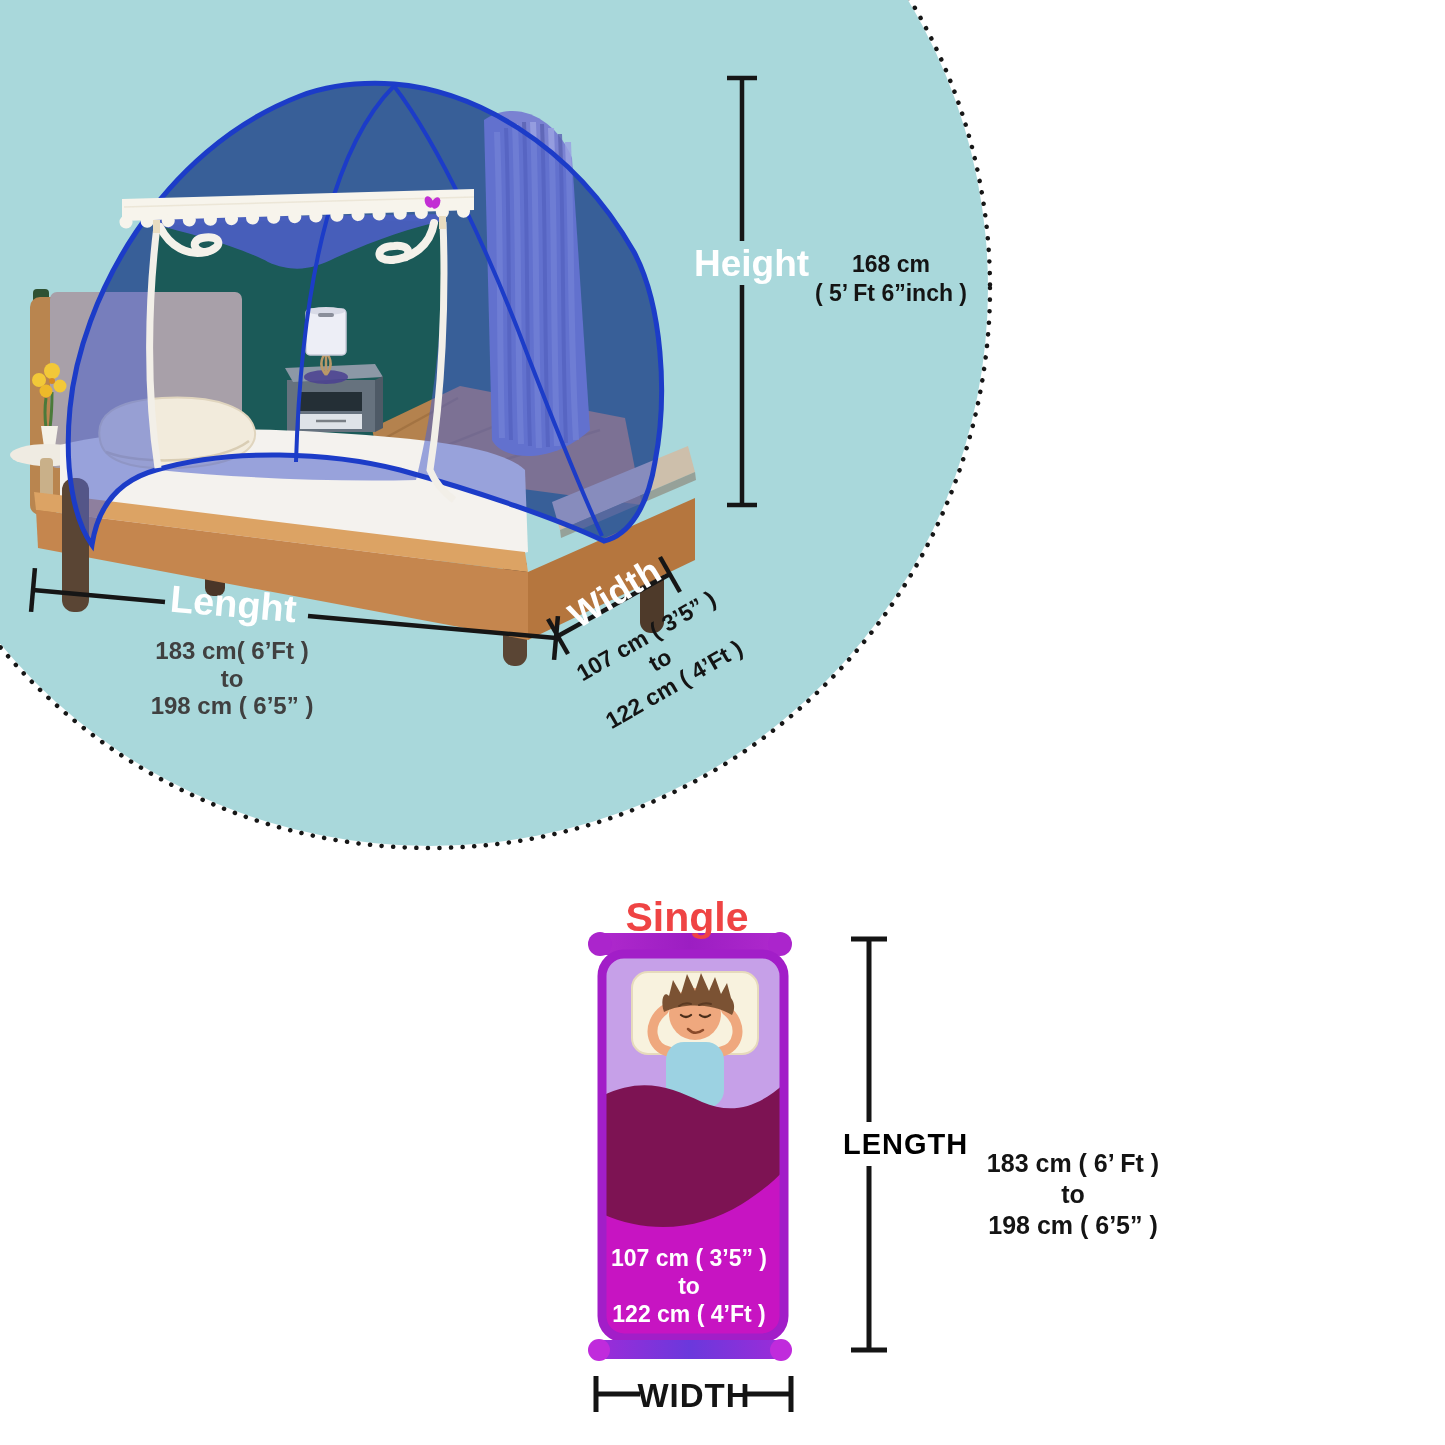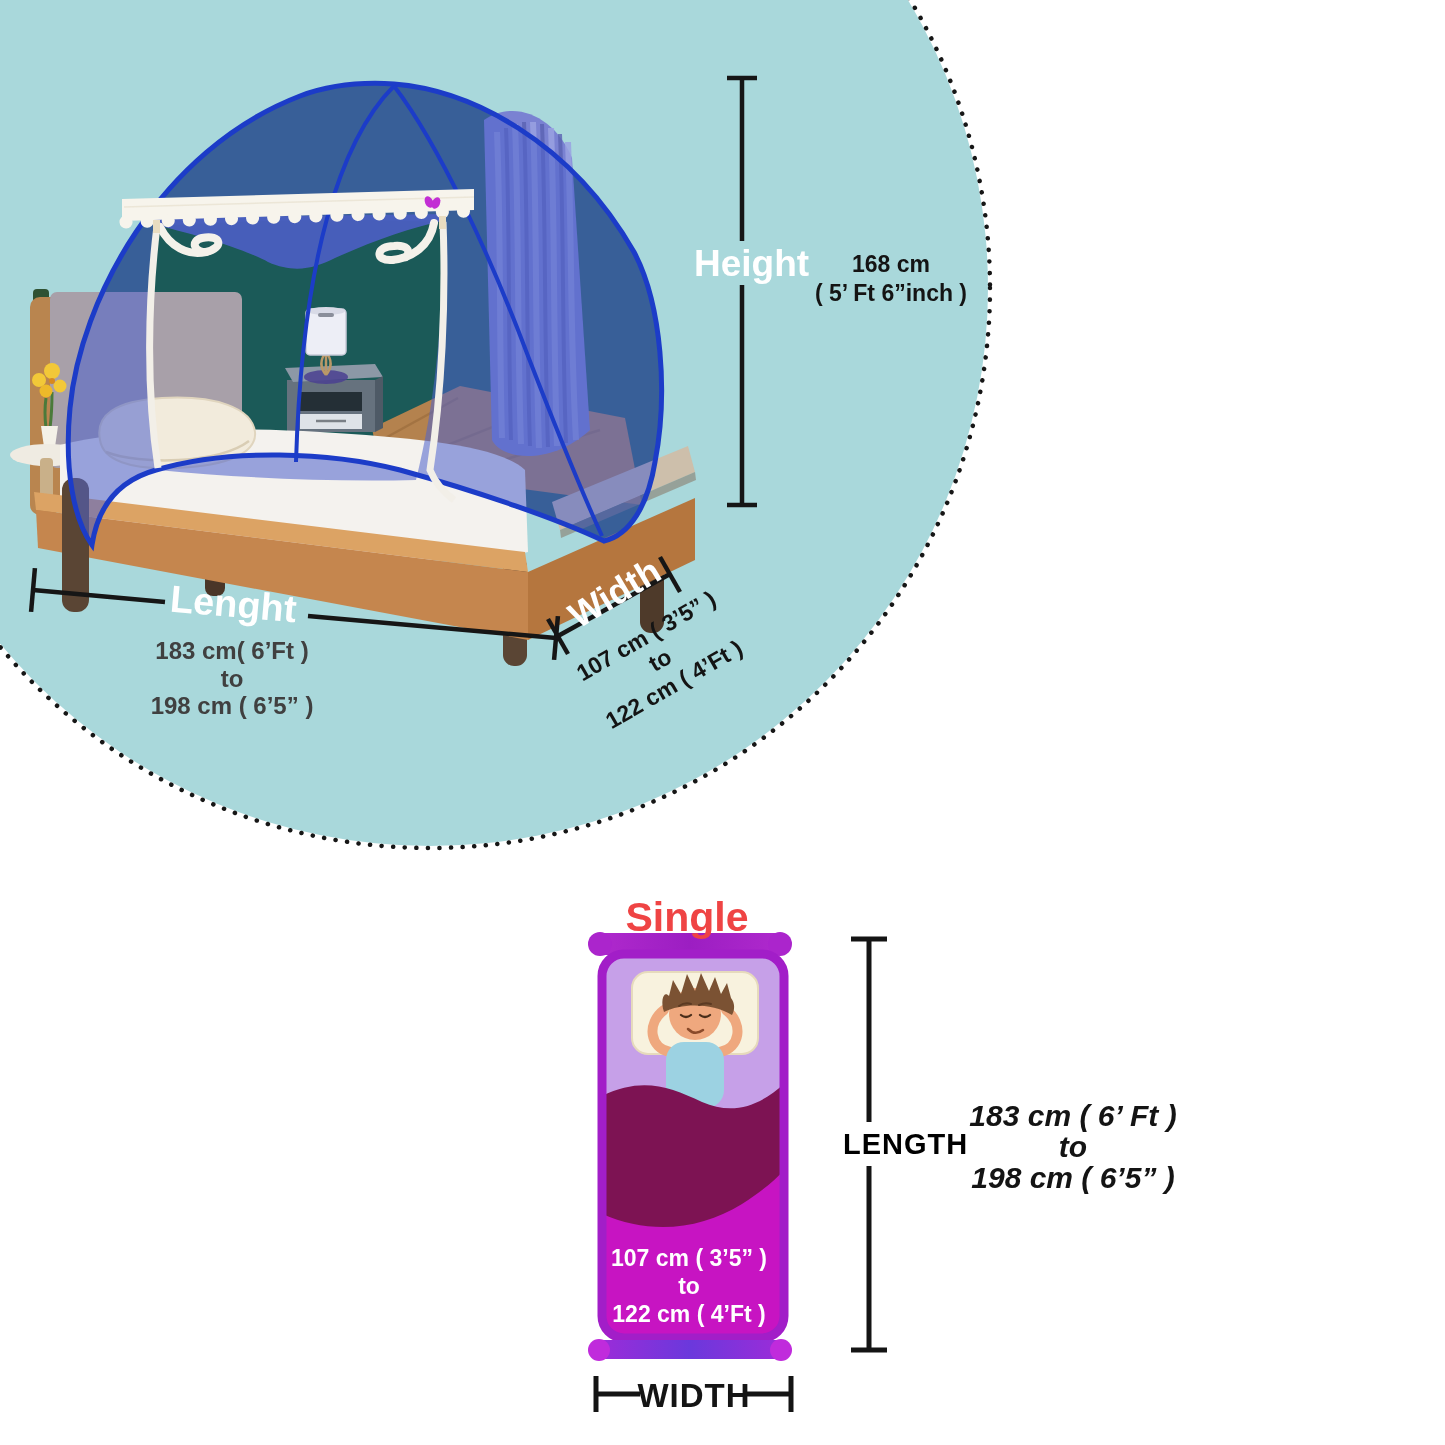--- a/index.html
+++ b/index.html
@@ -14,21 +14,21 @@
   .height-label{left:694px;top:243px;font-size:37px;color:#fff;}
   .height-vals{left:791px;top:250px;width:200px;font-size:23px;line-height:29px;color:#141414;text-align:center;}
   .lenght-label{left:170px;top:583px;font-size:38px;color:#fff;transform:rotate(5deg);}
   .length-vals{left:122px;top:637px;width:220px;font-size:24px;line-height:27.5px;color:#404040;}
   .width-label{left:572px;top:598px;font-size:36px;color:#fff;transform:rotate(-31deg);transform-origin:0 50%;}
   .width-vals{left:545px;top:618px;width:230px;font-size:23px;line-height:28px;color:#141414;transform:rotate(-30deg);}
   
   .single-title{left:587px;top:866px;width:200px;font-size:41px;color:#ef4444;margin-top:28px;}
   .bedwidth-vals{left:597px;top:1244px;width:184px;font-size:23px;line-height:28px;color:#ffffff;}
   .length-caps{left:843px;top:1128px;font-size:29px;color:#000000;letter-spacing:1px;}
-  .len-vals2{left:963px;top:1100px;width:220px;font-size:30px;line-height:31px;color:#141414;font-style:italic;}
+  .len-vals2{left:963px;top:1148px;width:220px;font-size:25px;line-height:31px;color:#141414;}
   .width-caps{left:616px;top:1377px;width:156px;font-size:33px;color:#141414;letter-spacing:1px;}
 </style>
 </head>
 <body>
 
 <div id="canvas">
 
 <svg id="scene" viewBox="0 0 1445 1445">
   <defs>
     <linearGradient id="gradTopBar" x1="0" y1="0" x2="1" y2="0">

